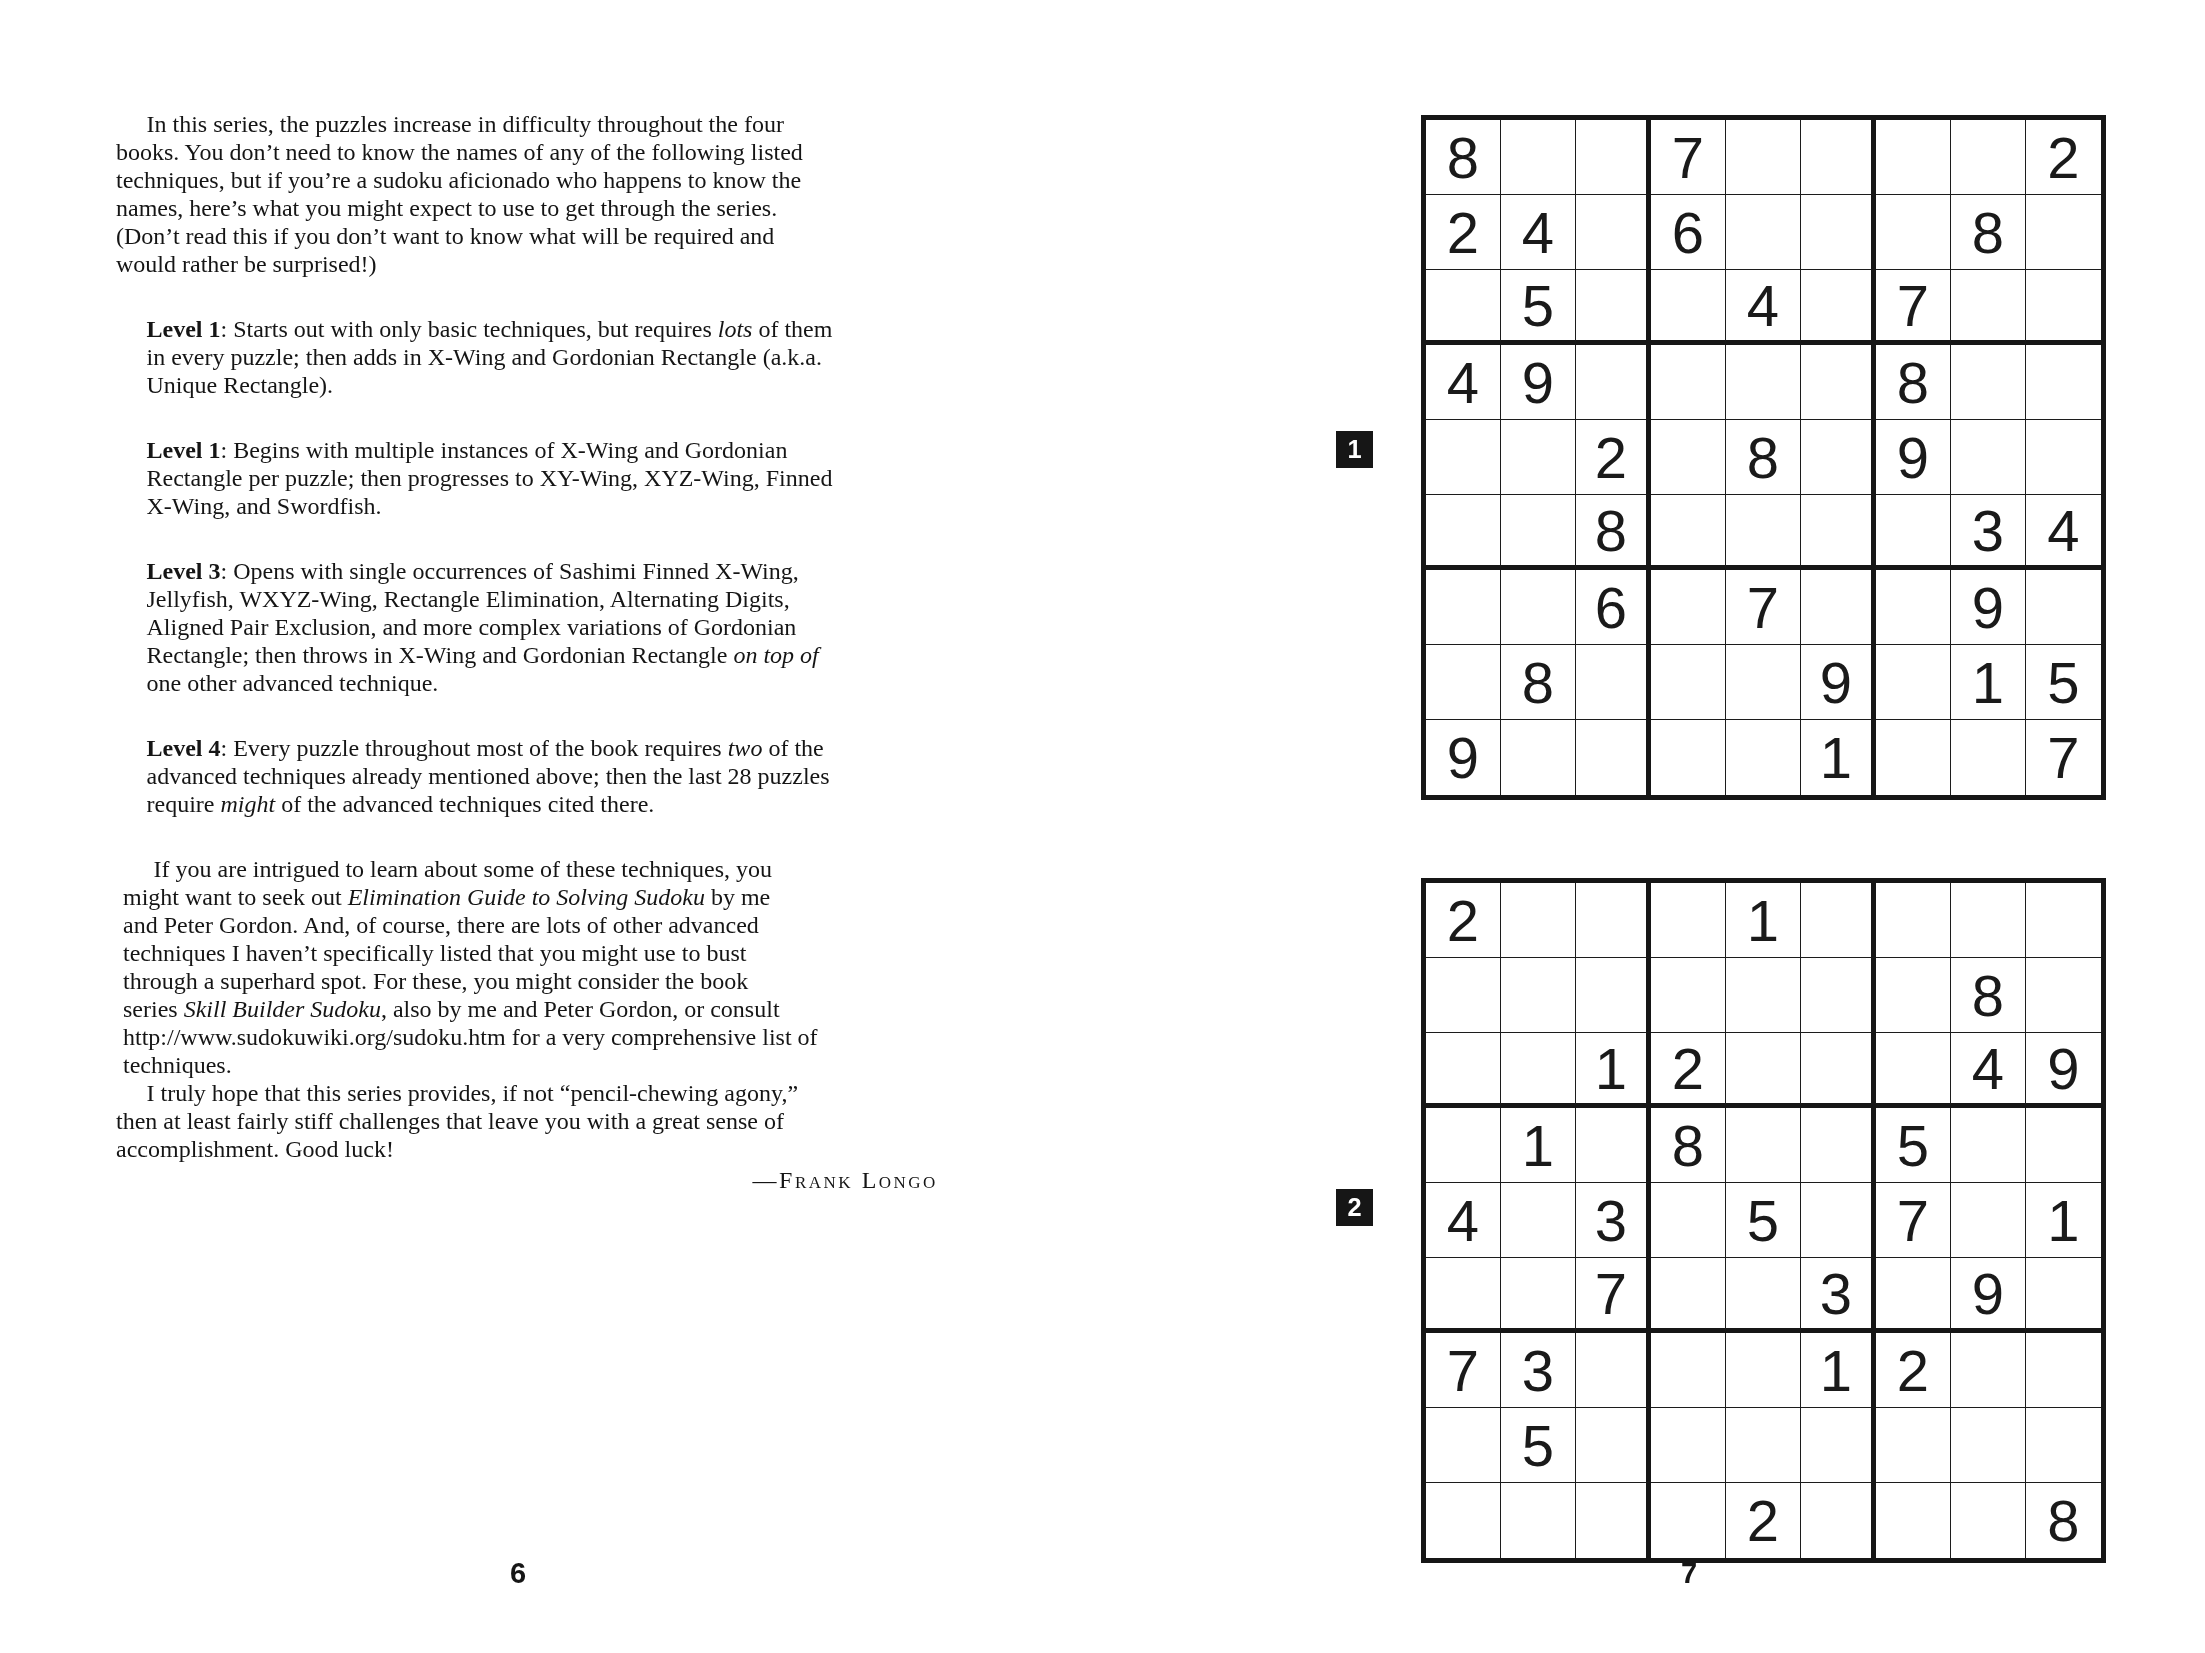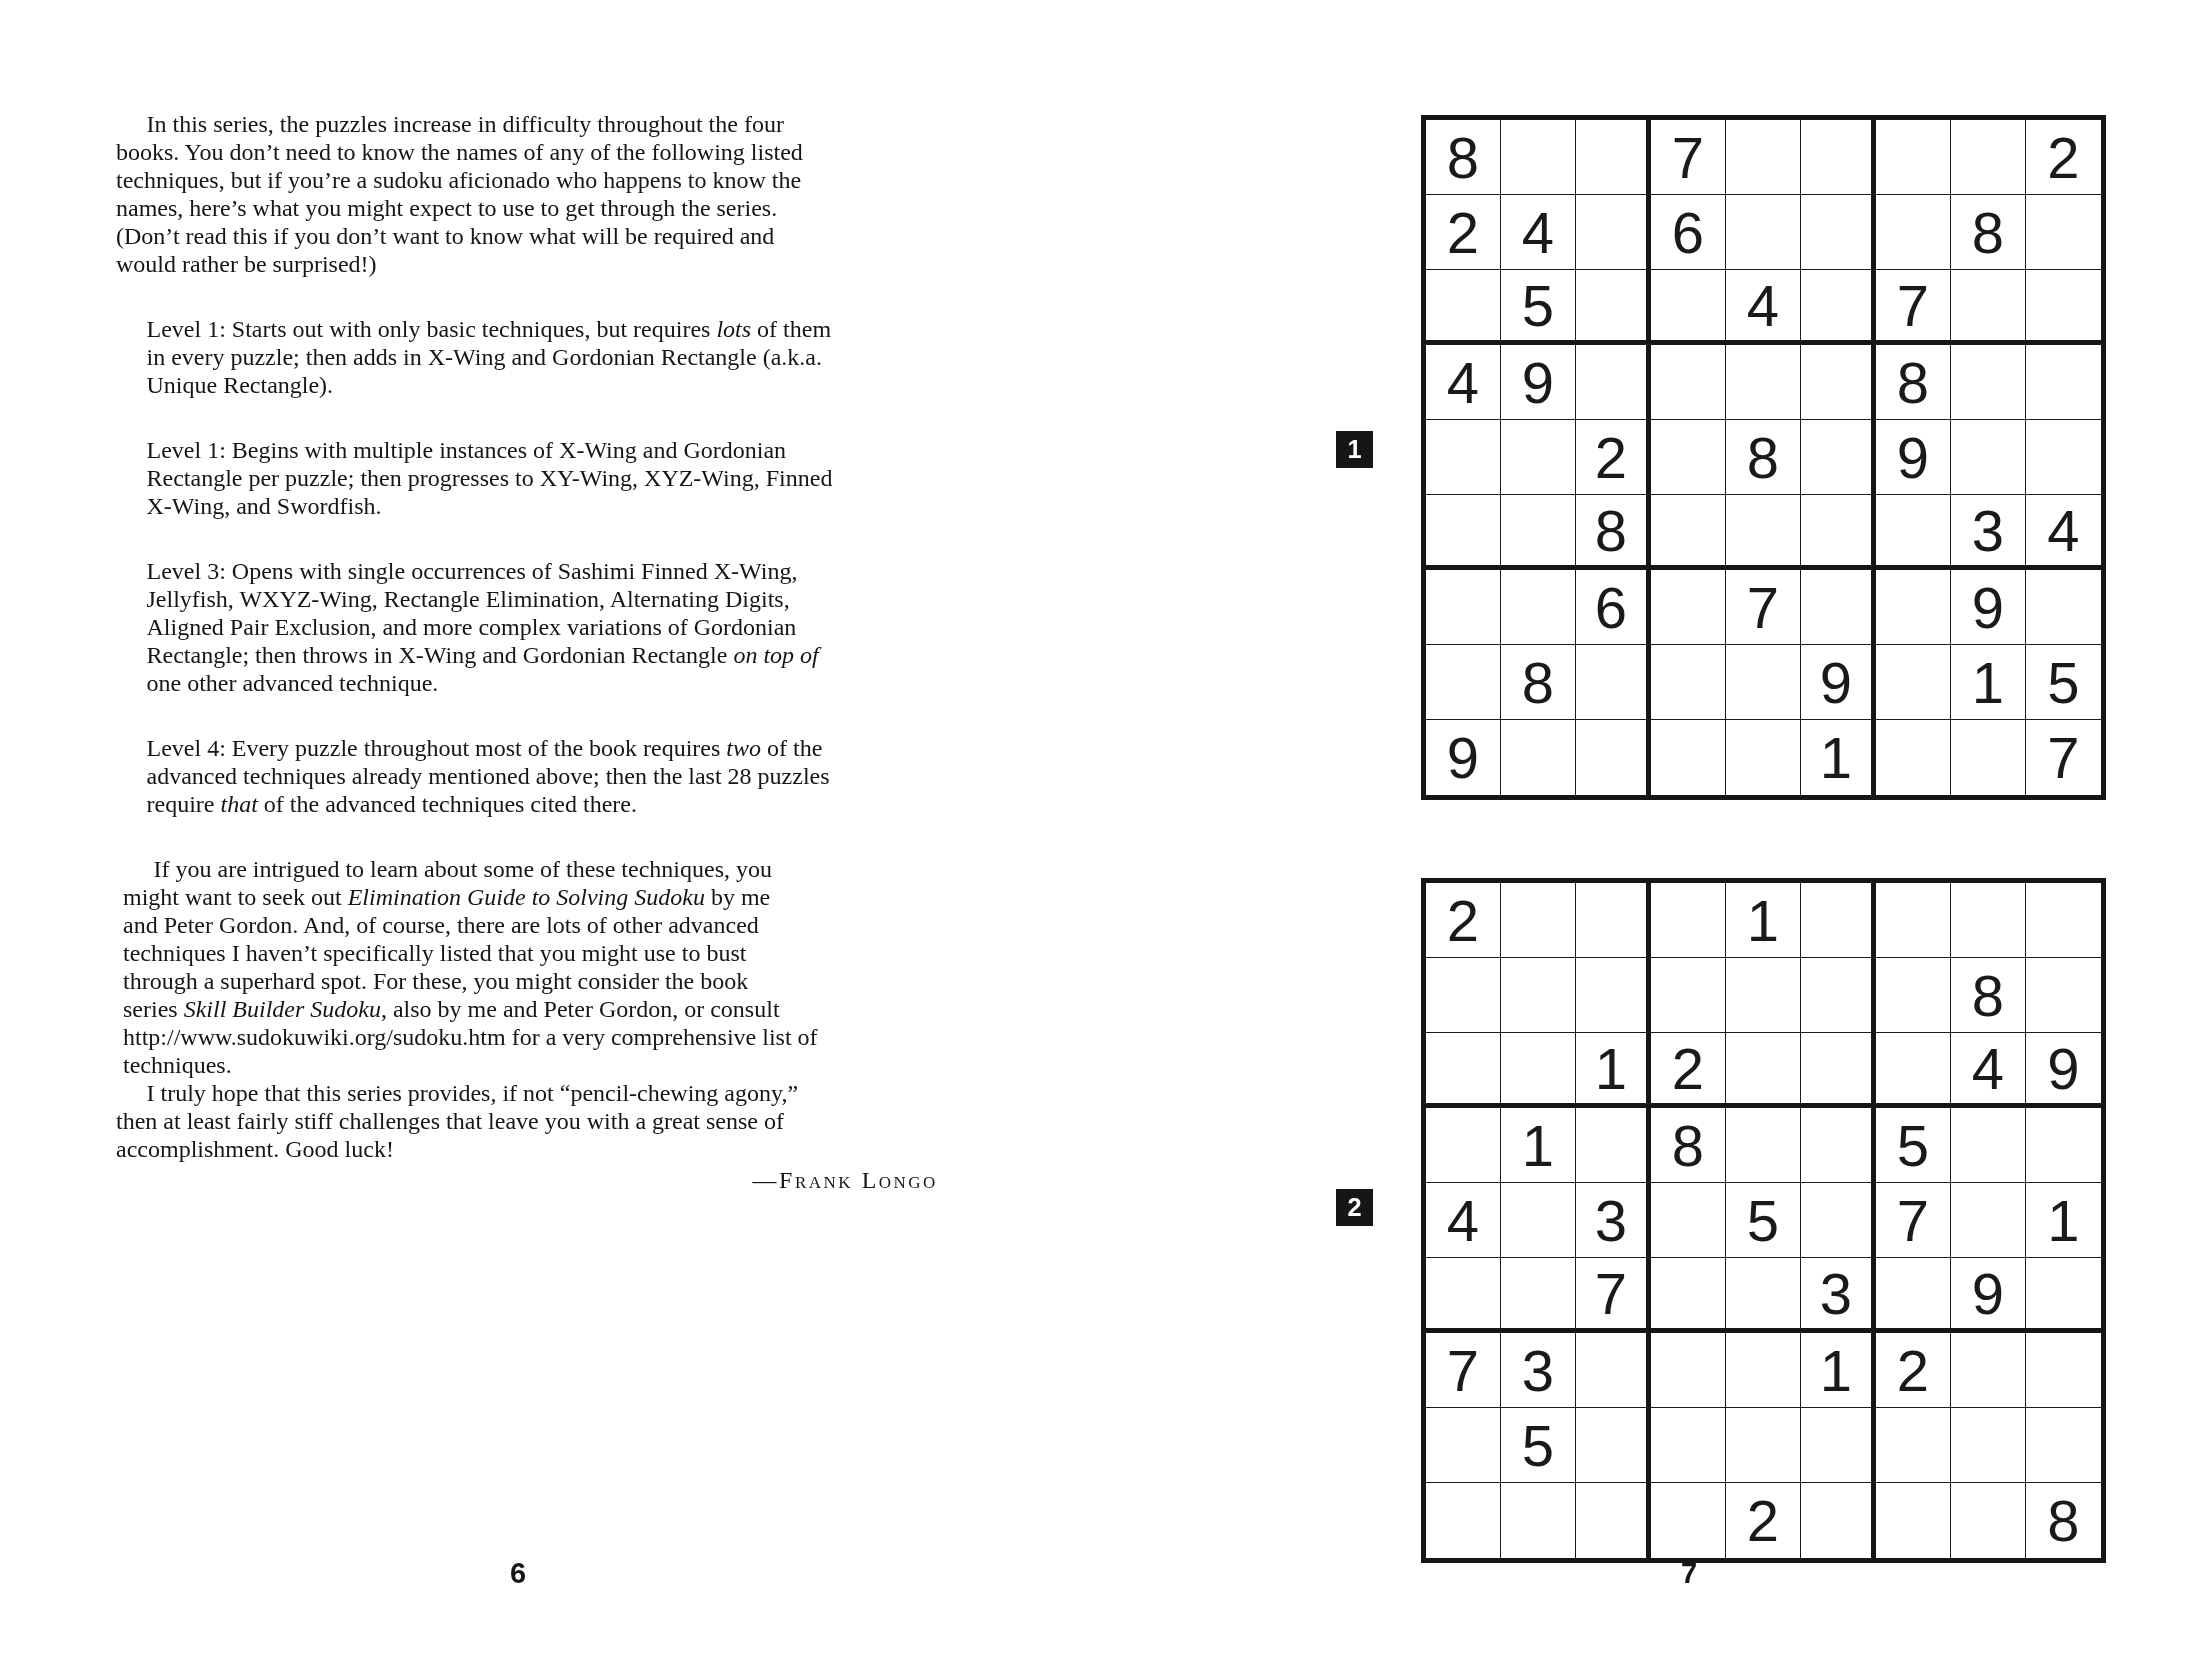--- a/index.html
+++ b/index.html
@@ -22,21 +22,21 @@
   }
   .text-col p {
     margin: 0;
     white-space: pre-line; 
   }
   .text-col p.gap   { margin-top: 37px; margin-left: 7px; }
   .text-col p.indent{ text-indent: 30.5px; }
   .text-col p.level { margin-left: 30.5px; }
   .text-col p.signature { text-align: right; margin-top: 3.4px; padding-right: 5.1px; }
   .seg-n  { }
-  .seg-b  { font-weight: normal; }
+  .seg-b  { font-weight: bold; }
   .seg-i  { font-style: italic; }
   .seg-sc { font-variant: small-caps; letter-spacing: 2.5px; margin-top: 40px; }
 
   
   .sudoku {
     position: absolute;
     left: 1421px;
     border: 5.1px solid #161616;
     display: grid;
     grid-template-columns: repeat(9, 75px);
@@ -108,21 +108,21 @@
     <p class="gap level"><span class="seg-b">Level 1</span><span class="seg-n">: Begins with multiple instances of X-Wing and Gordonian
 Rectangle per puzzle; then progresses to XY-Wing, XYZ-Wing, Finned
 X-Wing, and Swordfish.</span></p>
     <p class="gap level"><span class="seg-b">Level 3</span><span class="seg-n">: Opens with single occurrences of Sashimi Finned X-Wing,
 Jellyfish, WXYZ-Wing, Rectangle Elimination, Alternating Digits,
 Aligned Pair Exclusion, and more complex variations of Gordonian
 Rectangle; then throws in X-Wing and Gordonian Rectangle </span><span class="seg-i">on top of</span><span class="seg-n">
 one other advanced technique.</span></p>
     <p class="gap level"><span class="seg-b">Level 4</span><span class="seg-n">: Every puzzle throughout most of the book requires </span><span class="seg-i">two</span><span class="seg-n"> of the
 advanced techniques already mentioned above; then the last 28 puzzles
-require </span><span class="seg-i">that</span><span class="seg-n"> of the advanced techniques cited there.</span></p>
+require </span><span class="seg-i">might</span><span class="seg-n"> of the advanced techniques cited there.</span></p>
     <p class="gap indent"><span class="seg-n">If you are intrigued to learn about some of these techniques, you
 might want to seek out </span><span class="seg-i">Elimination Guide to Solving Sudoku</span><span class="seg-n"> by me
 and Peter Gordon. And, of course, there are lots of other advanced
 techniques I haven’t specifically listed that you might use to bust
 through a superhard spot. For these, you might consider the book
 series </span><span class="seg-i">Skill Builder Sudoku</span><span class="seg-n">, also by me and Peter Gordon, or consult
 http://www.sudokuwiki.org/sudoku.htm for a very comprehensive list of
 techniques.</span></p>
     <p class="indent"><span class="seg-n">I truly hope that this series provides, if not “pencil-chewing agony,”
 then at least fairly stiff challenges that leave you with a great sense of

